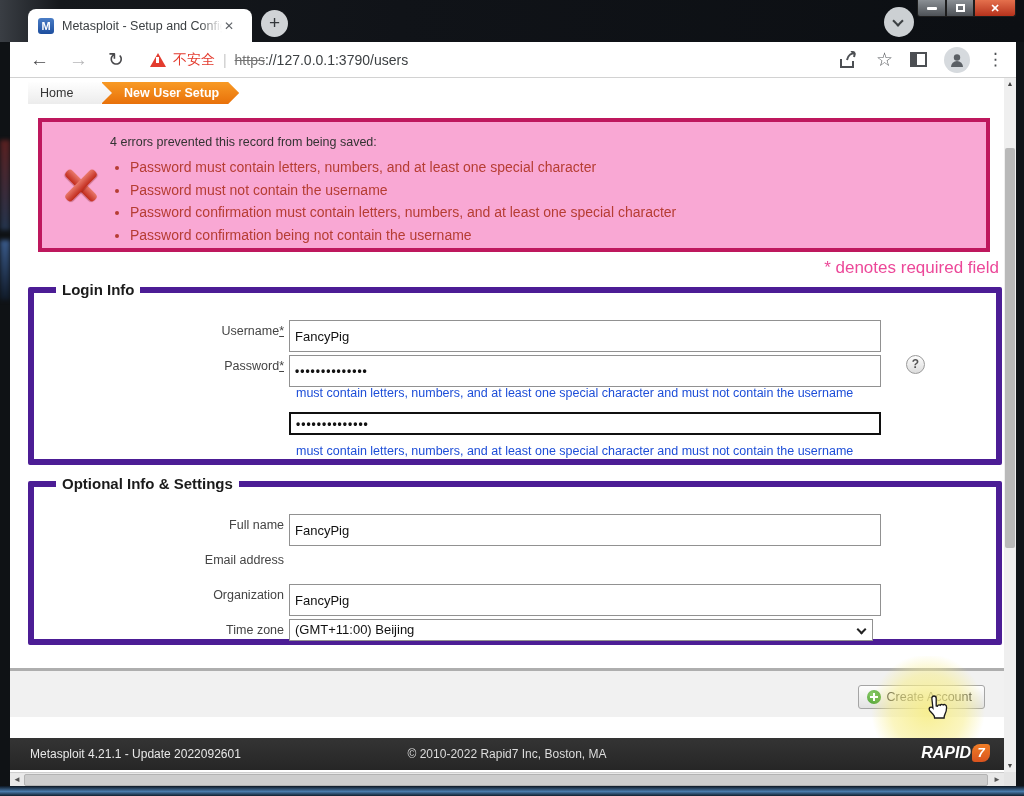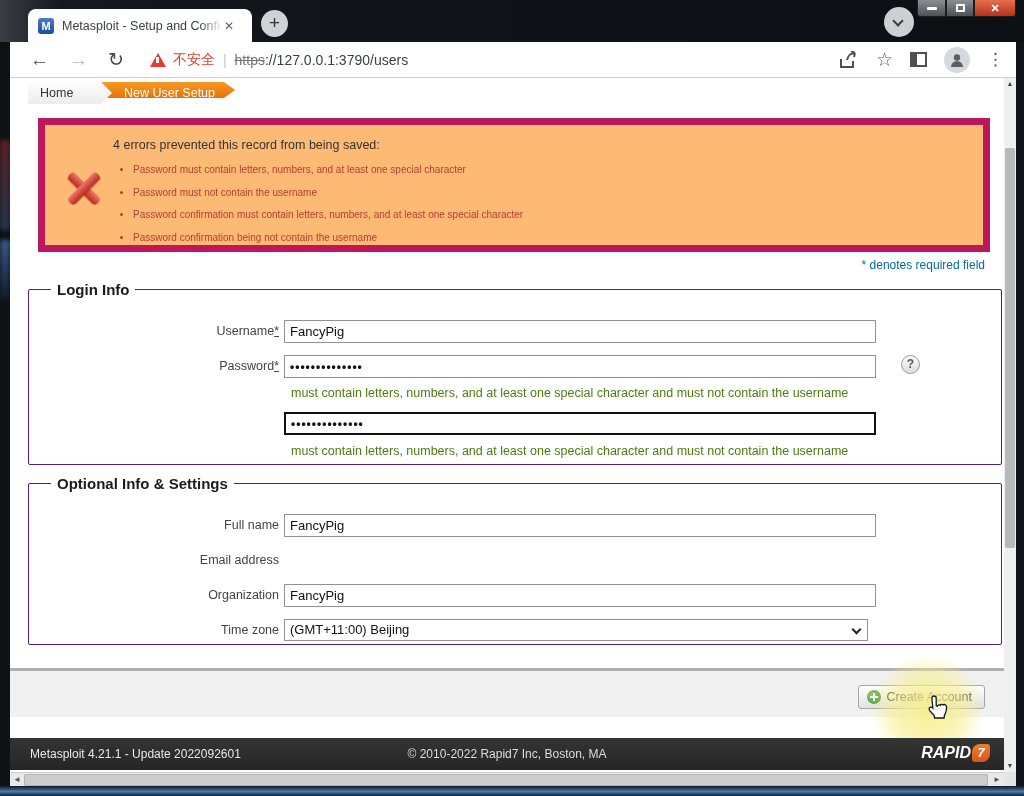--- a/index.html
+++ b/index.html
@@ -53,48 +53,48 @@
   .avatar-circle { width:26px; height:26px; border-radius:50%; background:#d6dade; display:flex; align-items:center; justify-content:center; }
   .menu-dots { font-size:17px; color:#4c4f53; letter-spacing:0; }
 
   
   .page { position:absolute; left:10px; top:78px; width:994px; height:694px; background:#fff; overflow:hidden; }
 
   .crumb-home { position:absolute; left:18px; top:4px; height:22px; line-height:22px; padding:0 16px 0 12px;
     background:linear-gradient(#fefefe,#ececec); color:#333; font-size:12.5px;
     clip-path:polygon(0 0, calc(100% - 11px) 0, 100% 50%, calc(100% - 11px) 100%, 0 100%);
     filter:drop-shadow(0 0 1px #b9b9b9); z-index:2; width:84px; }
-  .crumb-current { position:absolute; left:92px; top:4px; height:16px; line-height:22px; padding:0 20px 0 22px;
-    background:linear-gradient(#f89a25,#e8710a); color:#fff; font-size:12.5px; font-weight:normal;
+  .crumb-current { position:absolute; left:92px; top:4px; height:22px; line-height:22px; padding:0 20px 0 22px;
+    background:linear-gradient(#f89a25,#e8710a); color:#fff; font-size:12.5px; font-weight:bold;
     clip-path:polygon(0 0, calc(100% - 11px) 0, 100% 50%, calc(100% - 11px) 100%, 0 100%); z-index:1; }
 
-  .error-box { position:absolute; left:28px; top:40px; width:952px; height:134px; background:#fdba74; border:7px solid #be185d; }
+  .error-box { position:absolute; left:28px; top:40px; width:952px; height:134px; background:#f9a8d4; border:4px solid #be185d; }
   .error-x { position:absolute; left:16px; top:40px; width:46px; height:46px; }
   .error-x::before, .error-x::after { content:""; position:absolute; left:3px; top:19px; width:40px; height:9px;
     background:linear-gradient(#ea7a6d,#c0291a); border-radius:4px; box-shadow:0 1px 1px rgba(120,20,10,.4); }
   .error-x::before { transform:rotate(45deg); }
   .error-x::after { transform:rotate(-45deg); }
   .error-head { position:absolute; left:68px; top:13px; font-size:12.5px; color:#333; }
   .error-list { position:absolute; left:88px; top:34px; list-style:disc; }
-  .error-list li { color:#b63d33; font-size:10px; line-height:22.5px; }
-
-  .required-note { position:absolute; top:180px; right:19px; font-size:12px; color:#0369a1; }
-
-  fieldset.box { position:absolute; left:18px; width:974px; border:1px solid #4c1d95; border-radius:2px; background:#fff; }
+  .error-list li { color:#b63d33; font-size:14px; line-height:22.5px; }
+
+  .required-note { position:absolute; top:180px; right:5px; font-size:17px; color:#ec4899; }
+
+  fieldset.box { position:absolute; left:18px; width:974px; border:6px solid #4c1d95; border-radius:2px; background:#fff; }
   fieldset.box legend { margin-left:22px; padding:0 6px; font-size:15px; font-weight:bold; color:#1b1b1b; }
   .fs-login { top:203px; height:184px; }
   .fs-optional { top:397px; height:170px; }
 
   .frow-label { position:absolute; width:250px; text-align:right; font-size:12.5px; color:#444; }
   .req-mark { text-decoration:underline; }
-  .frow-input { position:absolute; left:255px; width:592px; height:23px; border:1px solid #919191; background:#fff;
+  .frow-input { position:absolute; left:255px; width:592px; height:32px; border:1px solid #919191; background:#fff;
     font-family:"Liberation Sans", sans-serif; font-size:13px; color:#111; padding:1px 5px; }
   .pw { letter-spacing:1px; font-size:12px; font-weight:bold; }
   .focused { border:2px solid #101010; height:23px; }
-  .hint { position:absolute; left:262px; font-size:12.5px; color:#4d7c0f; }
+  .hint { position:absolute; left:262px; font-size:12.5px; color:#1d4ed8; }
   .help-circle { position:absolute; left:872px; width:19px; height:19px; border-radius:50%;
     background:linear-gradient(#fdfdfd,#dcdcdc); border:1px solid #9a9a9a; color:#555;
     font-size:12px; font-weight:bold; text-align:center; line-height:17px; }
   .tz-select { position:absolute; left:255px; width:584px; height:22px; border:1px solid #919191; background:#fff;
     font-size:13px; color:#111; padding:2px 5px; }
   .tz-chev { position:absolute; right:7px; top:6px; width:7px; height:7px; border-right:2px solid #222; border-bottom:2px solid #222; transform:rotate(45deg); }
 
   .action-bar { position:absolute; left:0; top:590px; width:994px; height:49px; background:#f1f1f1; border-top:3px solid #aeaeae; }
   .click-glow { position:absolute; left:858px; top:578px; width:120px; height:110px; pointer-events:none;
     background:radial-gradient(circle, rgba(247,238,140,.95) 0%, rgba(247,238,140,.55) 45%, rgba(247,238,140,0) 70%); }

